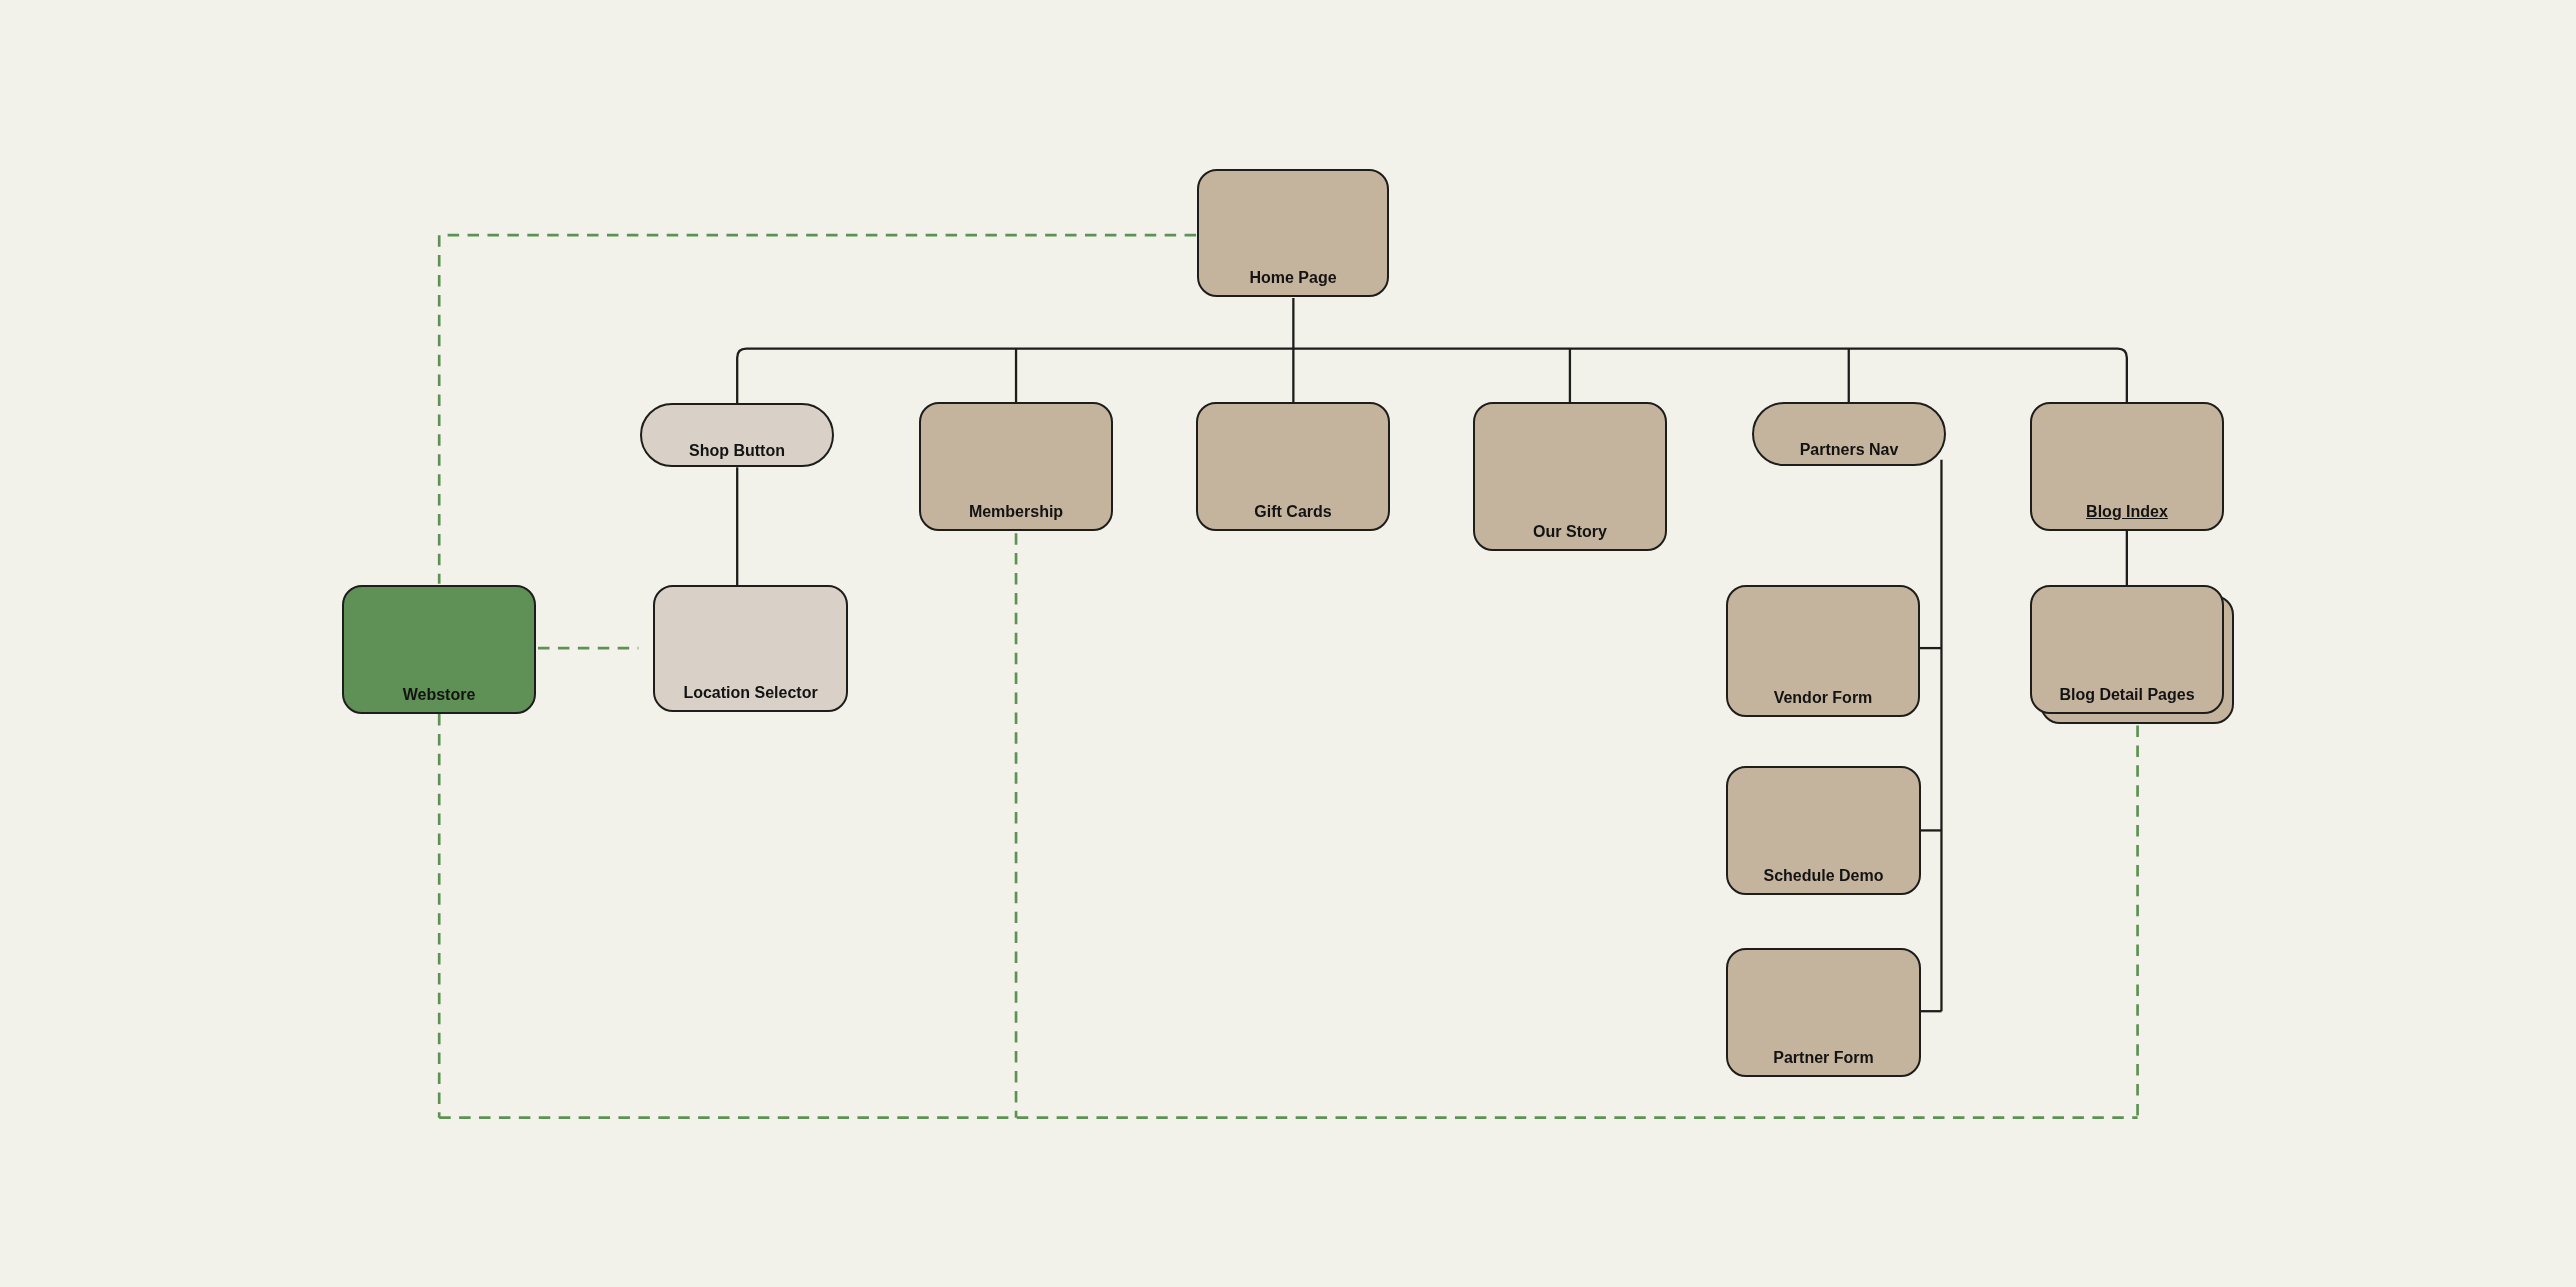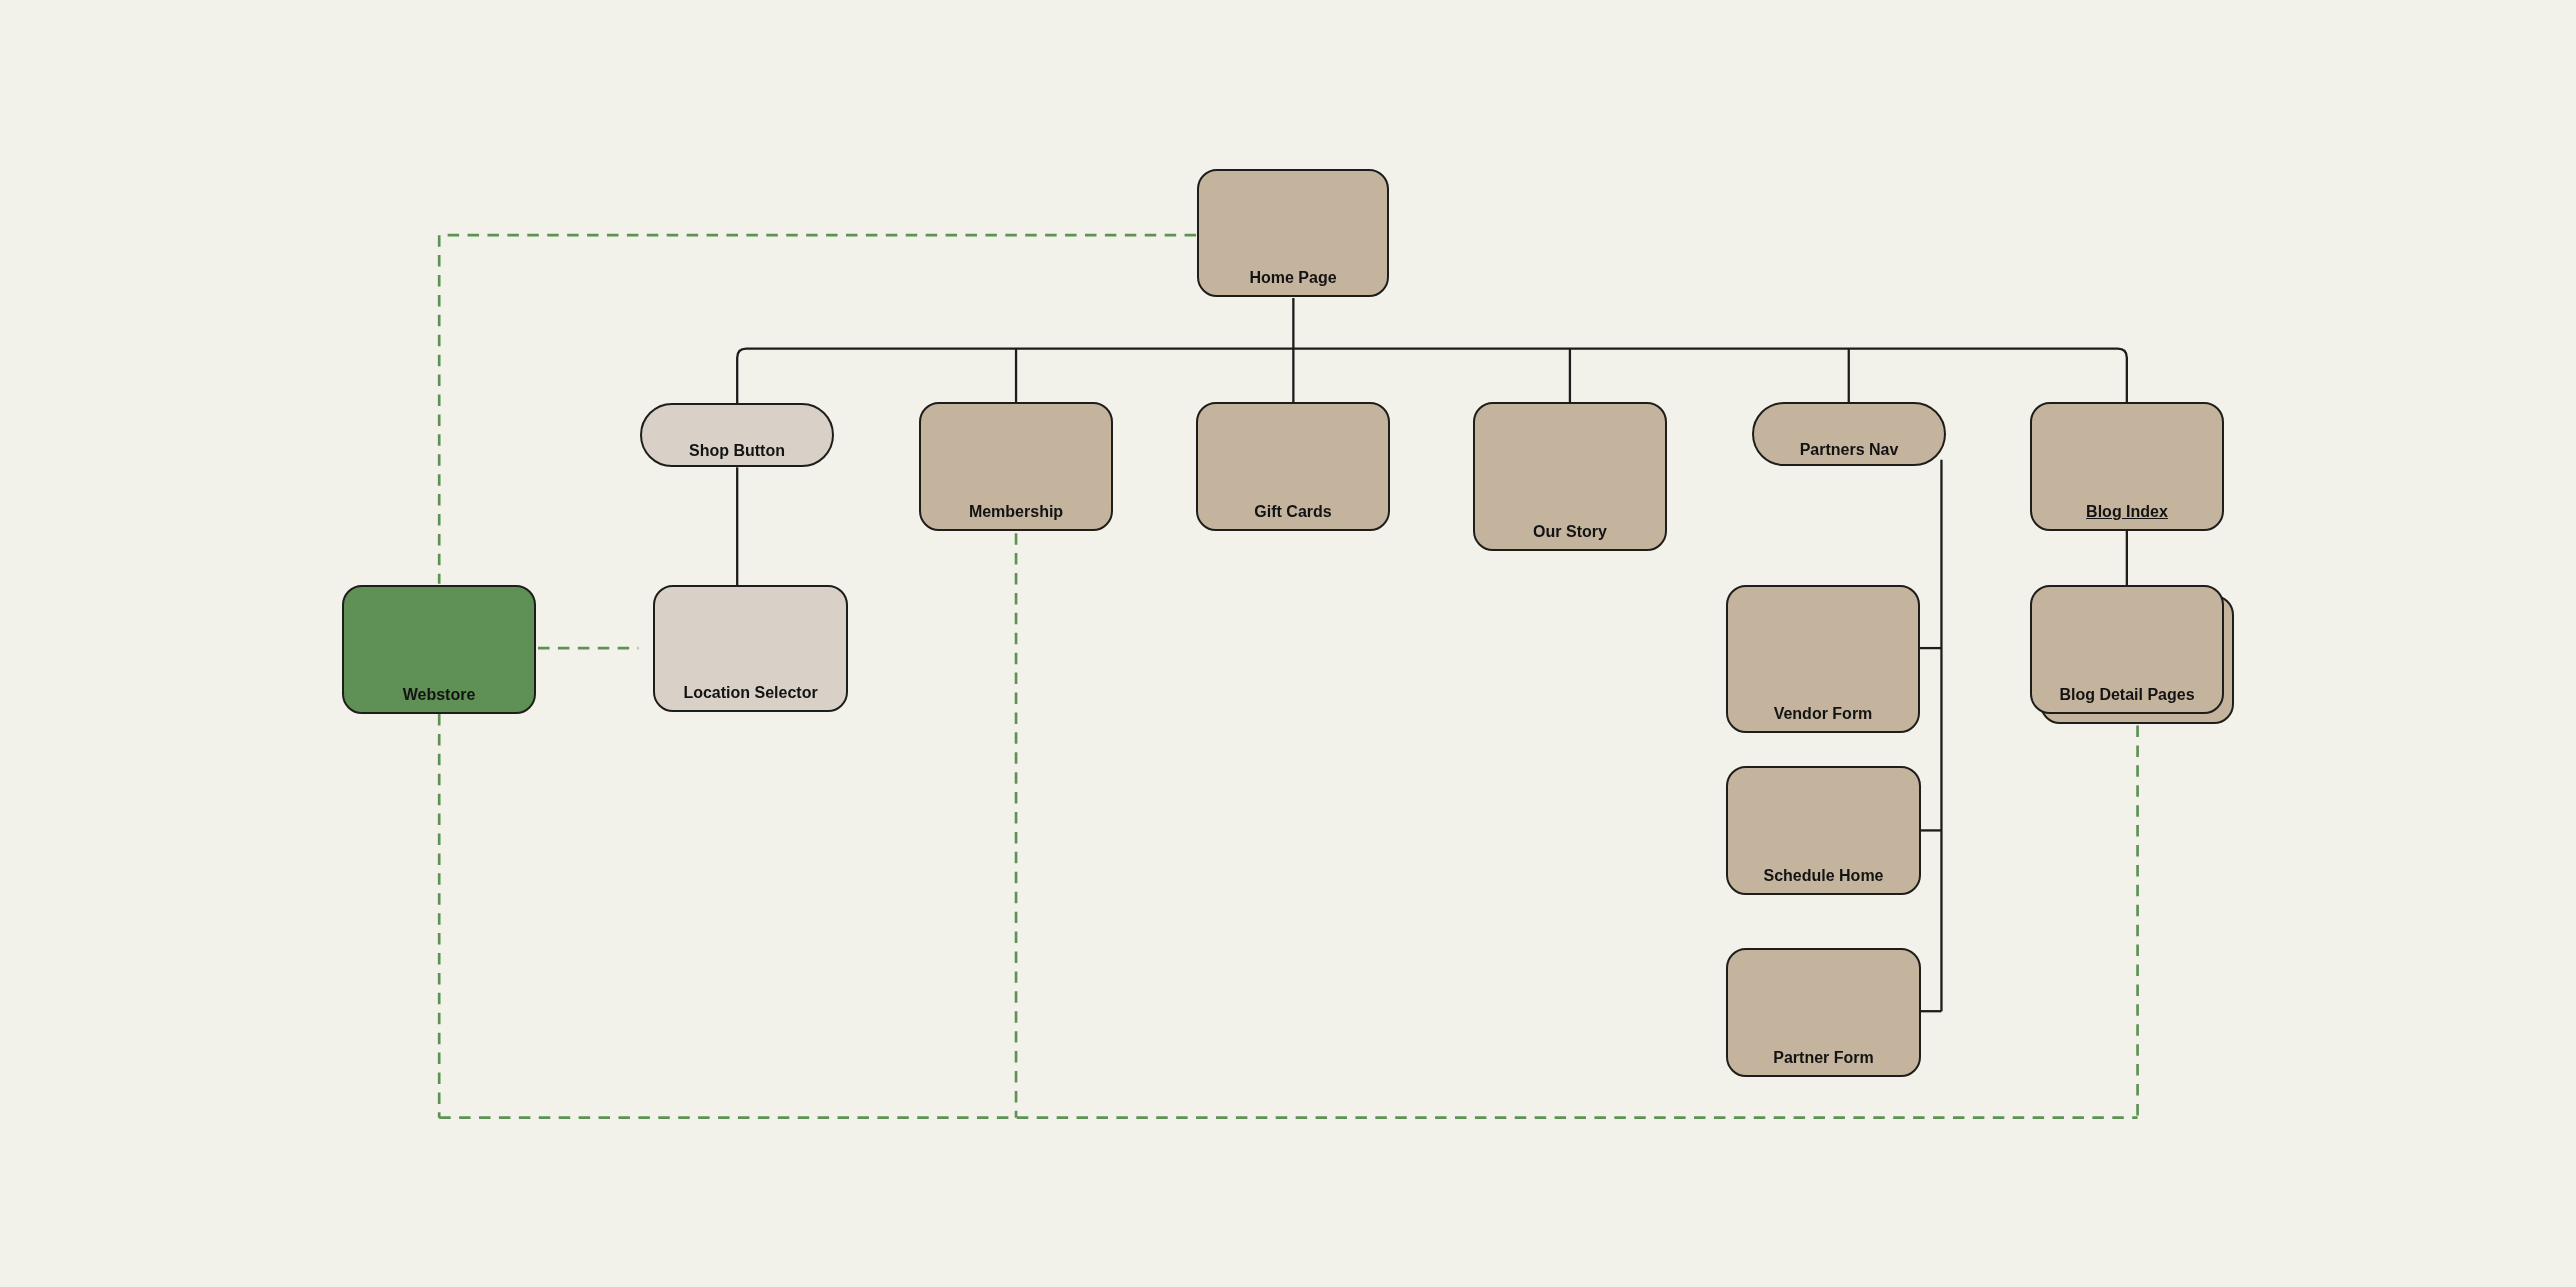--- a/index.html
+++ b/index.html
@@ -116,26 +116,26 @@
   </div>
 
   <div class="node green" style="left:342px; top:585px; width:194px; height:129px;">
     <span>Webstore</span>
   </div>
 
   <div class="node light" style="left:641px; top:585px; width:195px; height:127px;margin-left:12px;">
     <span>Location Selector</span>
   </div>
 
-  <div class="node tan" style="left:1726px; top:585px; width:194px; height:148px;">
+  <div class="node tan" style="left:1726px; top:585px; width:194px; height:132px;">
     <span>Vendor Form</span>
   </div>
 
   <div class="node tan" style="left:1726px; top:766px; width:195px; height:129px;">
-    <span>Schedule Home</span>
+    <span>Schedule Demo</span>
   </div>
 
   <div class="node tan" style="left:1726px; top:948px; width:195px; height:129px;">
     <span>Partner Form</span>
   </div>
 
   <div class="stack-back tan" style="left:2040px; top:595px; width:194px; height:129px;"></div>
   <div class="node tan" style="left:2030px; top:585px; width:194px; height:129px;">
     <span>Blog Detail Pages</span>
   </div>

